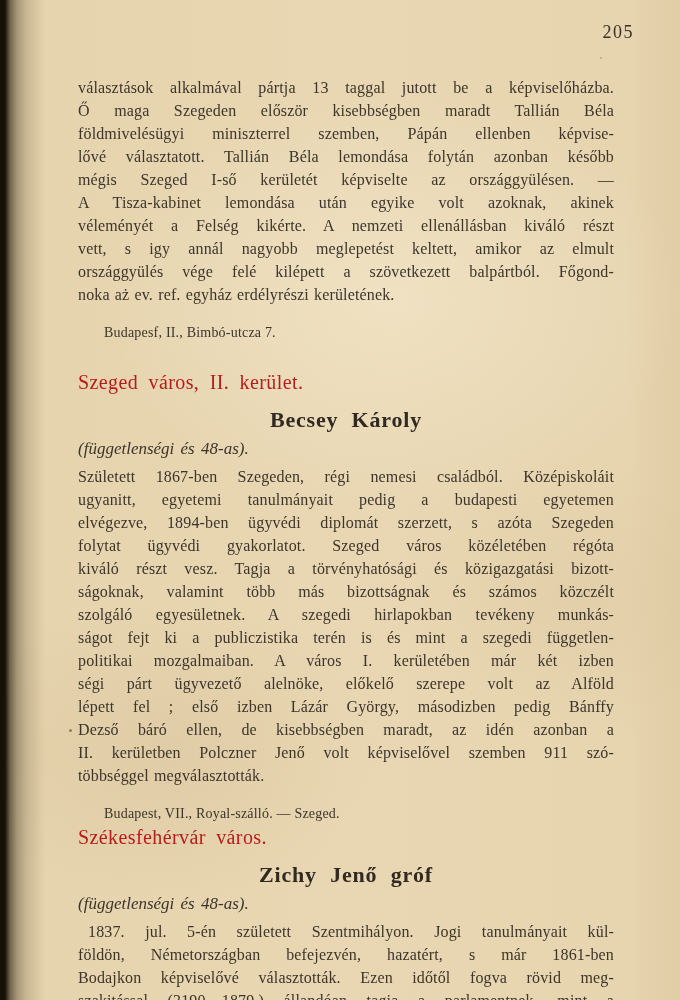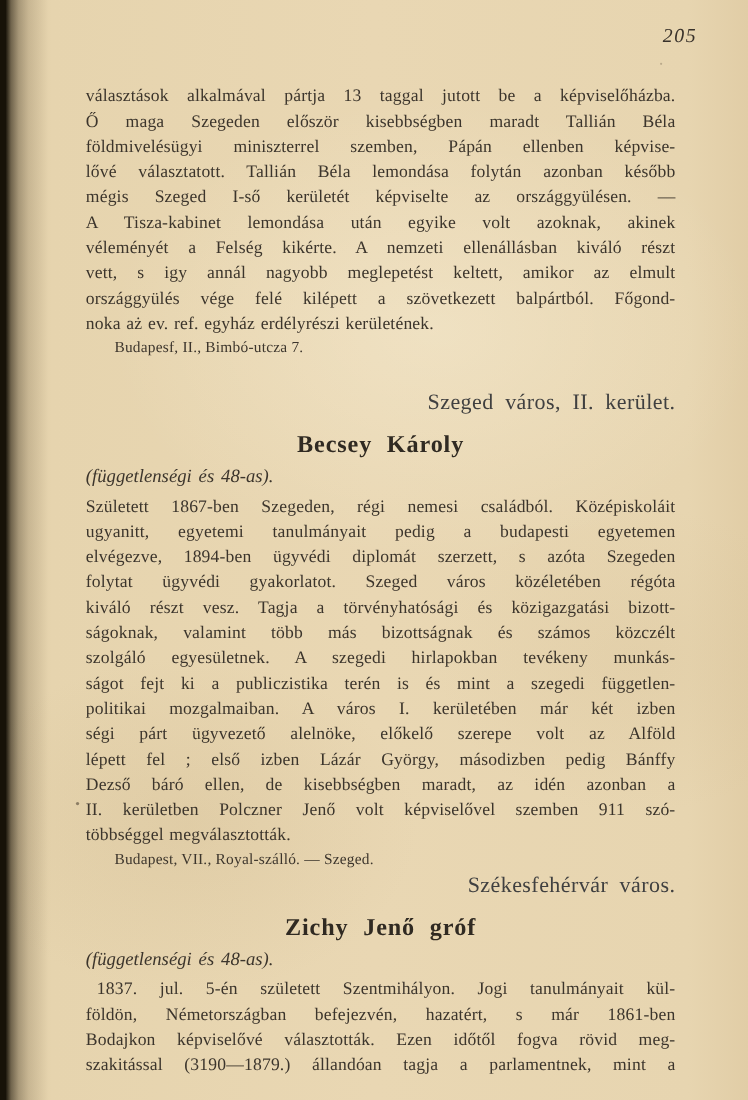--- a/index.html
+++ b/index.html
@@ -22,50 +22,50 @@
       #171208 0px, #171208 5px,
       rgba(23,18,8,0.55) 10px,
       rgba(23,18,8,0.28) 17px,
       rgba(23,18,8,0.12) 26px,
       rgba(23,18,8,0.0) 44px);
     pointer-events: none;
   }
 
   .page-number {
     position: absolute; top: 22px; right: 46px;
-    font-size: 18px; letter-spacing: 1.5px; color: #38312a; font-style: italic;
+    font-size: 18px; letter-spacing: 1.5px; color: #38312a;
   }
 
   .page-body {
     position: absolute; left: 78px; right: 66px; top: 0;
   }
 
   .line {
     font-size: 16px; line-height: 23px;
     text-align: justify; text-align-last: justify;
     word-spacing: 1px; letter-spacing: 0.15px;
   }
   .para .line:last-child { text-align-last: left; }
   .para.continues .line:last-child { text-align-last: justify; }
   .para.indent-first .line:first-child { text-indent: 10px; }
 
   .intro-para { margin-top: 76px; }
 
   .address {
     font-size: 14px; line-height: 21px;
-    padding-left: 26px; margin-top: 0;
+    padding-left: 26px; margin-top: 16px;
     letter-spacing: 0.2px;
   }
 
   .entry-1 { margin-top: 26px; }
   .entry-2 { }
 
   .district-heading {
-    text-align: right; font-size: 20px; line-height: 26px;
-    word-spacing: 5px; letter-spacing: 0.4px; color: #404040;
+    text-align: left; font-size: 20px; line-height: 26px;
+    word-spacing: 5px; letter-spacing: 0.4px; color: #b91c1c;
   }
   .person-name {
     text-align: center; font-size: 22px; line-height: 30px;
     font-weight: bold; margin-top: 10px;
     word-spacing: 7px; letter-spacing: 0.8px; color: #302a22;
   }
   .party-label {
     text-align: left; font-size: 17px; line-height: 21px;
     margin-top: 3px; word-spacing: 2px; font-style: italic;
   }

